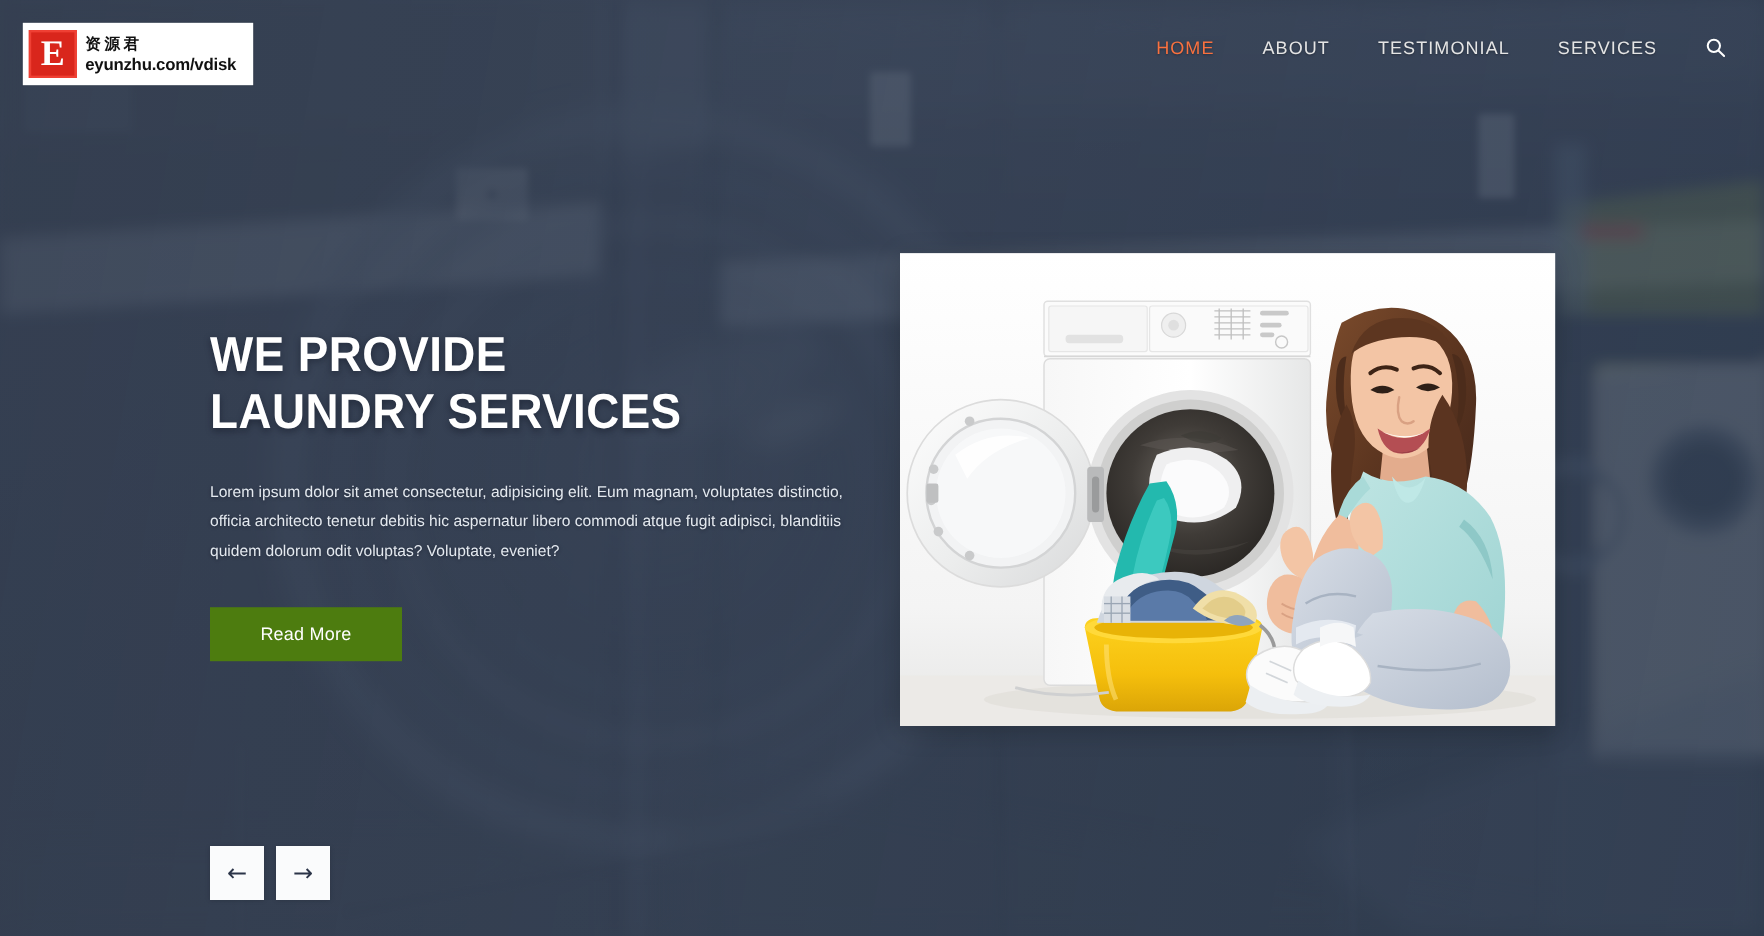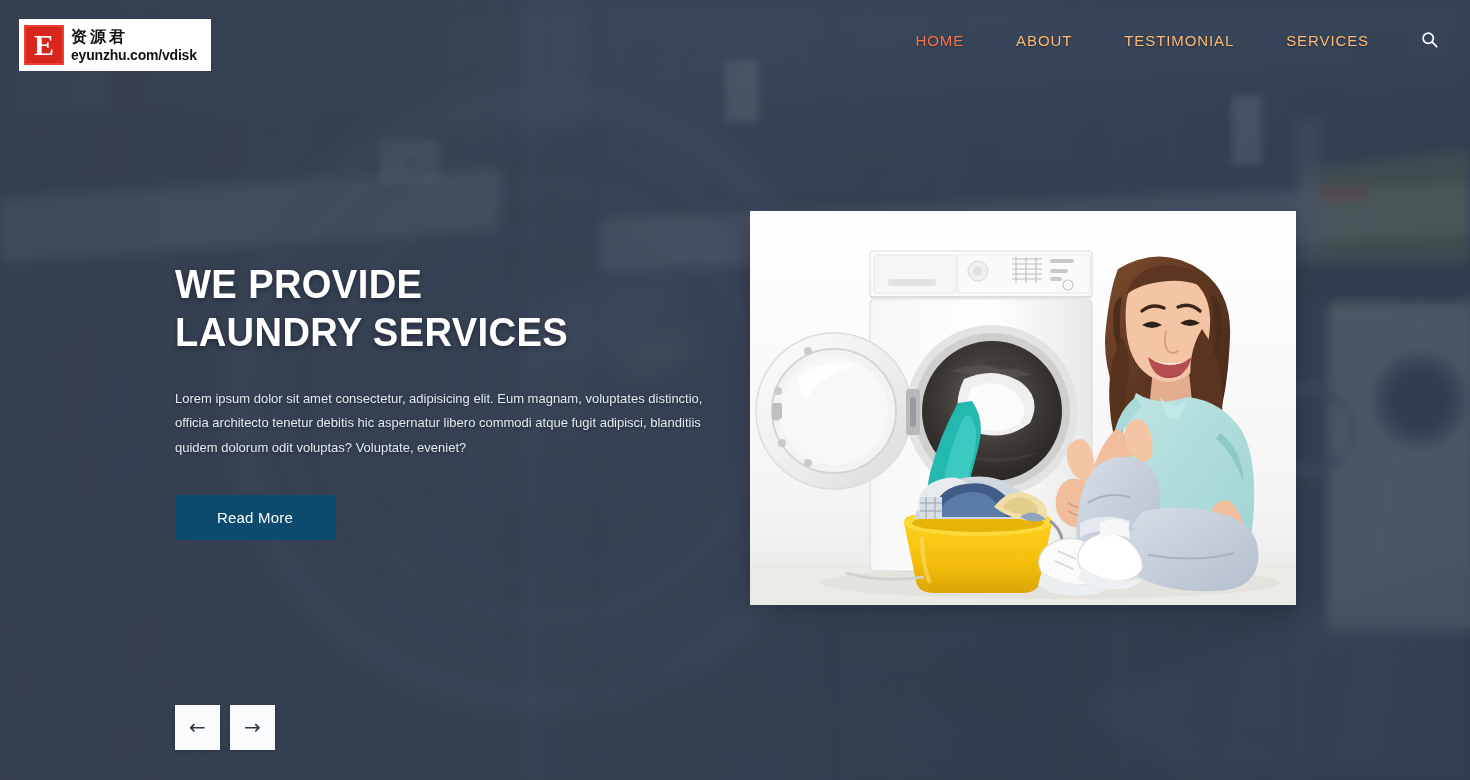--- a/index.html
+++ b/index.html
@@ -21,52 +21,52 @@
   
   #site-header {
     position:absolute; top:0; left:0; width:1470px; height:82px;
     display:flex; align-items:center; z-index:30;
   }
   #brand {
     margin-left:22px;
     font-size:31px; font-weight:700; color:#ffffff;
     letter-spacing:.2px; white-space:nowrap;
   }
-  #main-nav { margin-left:auto; display:flex; align-items:flex-start; gap:12px; padding-right:14px; }
+  #main-nav { margin-left:auto; display:flex; align-items:flex-start; gap:0; padding-right:14px; }
   .nav-link {
     display:block; padding:0 20px;
     font-size:15px; font-weight:400; letter-spacing:.9px;
-    color:#fdba74; text-decoration:none; line-height:40px;
+    color:#e5e5e5; text-decoration:none; line-height:40px;
     text-shadow:0 1px 2px rgba(0,0,0,.35);
   }
   .nav-link.active { color:#f9713f; }
   #search-button {
     background:none; border:0; cursor:pointer;
     padding:0 18px 0 20px; display:flex; align-items:center; height:40px;
   }
 
   
-  #hero-text { position:absolute; left:175px; top:261px; width:560px; z-index:20; }
+  #hero-text { position:absolute; left:175px; top:272px; width:560px; z-index:20; }
   #hero-title {
     font-family:"Liberation Sans", sans-serif;
     font-size:41px; font-weight:700; line-height:1.17;
     color:#ffffff; letter-spacing:.4px;
     text-shadow:0 2px 6px rgba(10,16,28,.45);
     transform:scaleX(.93); transform-origin:left center;
   }
   #hero-title .line { display:block; }
   #hero-desc {
     margin-top:30px; width:535px;
     font-size:13px; line-height:24.5px; color:#e4e9ef; font-weight:400;
     text-shadow:0 1px 3px rgba(10,16,28,.45);
   }
   #read-more-button {
     margin-top:35px; display:block;
     width:160px; height:45px; border:0; cursor:pointer;
-    background:#0c4a6e; color:#ffffff;
+    background:#4d7c0f; color:#ffffff;
     font-family:"Liberation Sans", sans-serif;
     font-size:15px; font-weight:400; letter-spacing:.2px;
   }
 
   
   #hero-image-card {
     position:absolute; left:750px; top:211px; width:546px; height:394px;
     background:#fdfdfd; overflow:hidden; z-index:20;
     box-shadow:0 4px 20px rgba(0,0,0,.22);
   }
@@ -91,21 +91,21 @@
   }
   #watermark-logo {
     width:40px; height:40px; flex:0 0 40px;
     background:#d9261c; border:2px solid #ef4034;
     color:#ffffff; font-family:"Liberation Serif", serif;
     font-size:30px; font-weight:700; line-height:36px; text-align:center;
   }
   #watermark-text { margin-left:7px; line-height:1; }
   #watermark-cn {
     font-family:Liberation Sans, sans-serif;
-    font-size:16px; font-weight:700; color:#111; letter-spacing:3px;
+    font-size:13px; font-weight:700; color:#111; letter-spacing:3px;
   }
   #watermark-url {
     margin-top:3px;
     font-family:"Liberation Sans", sans-serif;
     font-size:14px; font-weight:700; color:#111; letter-spacing:-.2px;
   }
 </style>
 </head>
 <body>
 

